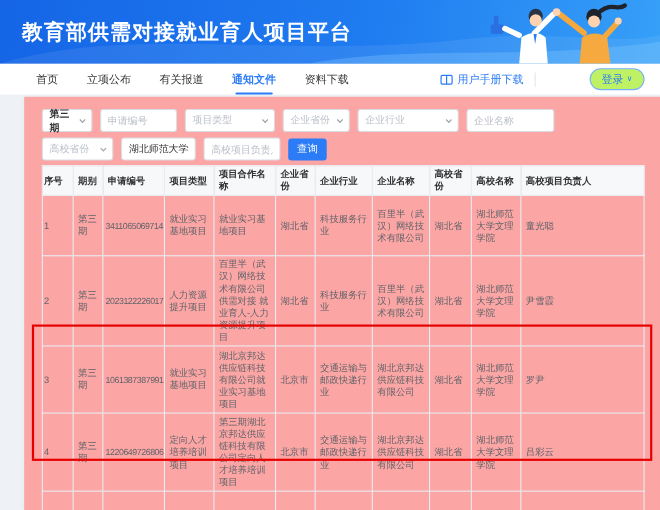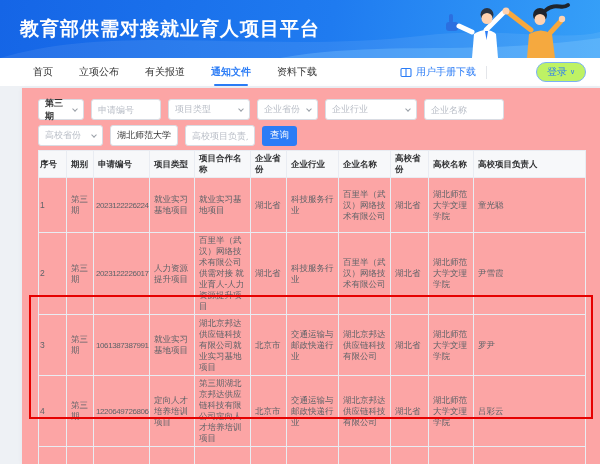--- a/index.html
+++ b/index.html
@@ -189,21 +189,21 @@
             <th>企业名称</th>
             <th>高校省份</th>
             <th>高校名称</th>
             <th>高校项目负责人</th>
           </tr>
         </thead>
         <tbody>
             <tr style="height: 55px;">
               <td>1</td>
               <td>第三期</td>
-              <td>2023122226224</td>
+              <td>3411065069714</td>
               <td>就业实习基地项目</td>
               <td>就业实习基地项目</td>
               <td>湖北省</td>
               <td>科技服务行业</td>
               <td>百里半（武汉）网络技术有限公司</td>
               <td>湖北省</td>
               <td>湖北师范大学文理学院</td>
               <td>童光聪</td>
             </tr>
             <tr style="height: 64px;">

